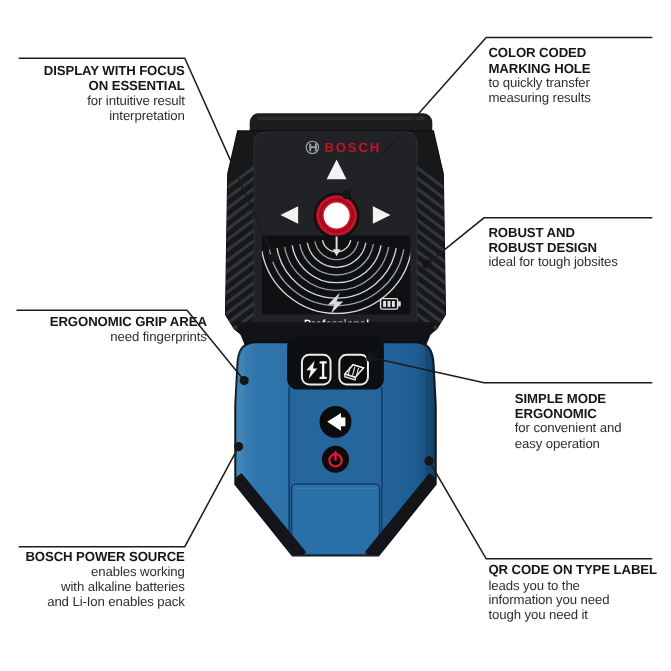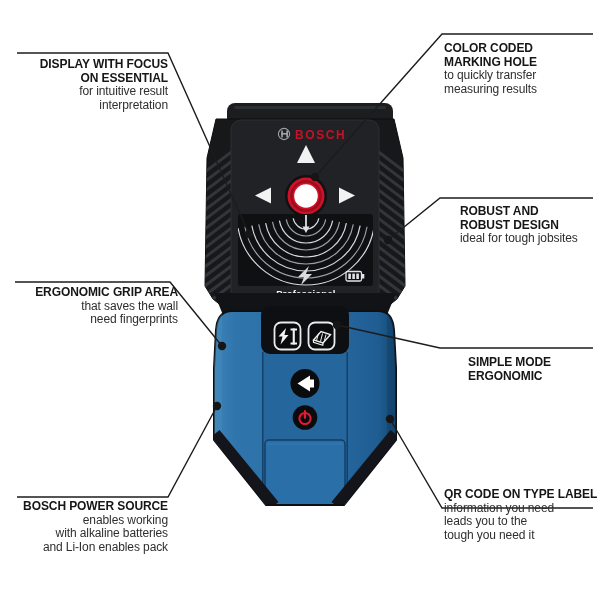--- a/index.html
+++ b/index.html
@@ -232,62 +232,65 @@
     <div>
       <div>DISPLAY WITH FOCUS</div>
       <div>ON ESSENTIAL</div>
     </div>
     <div class="desc">
       <div>for intuitive result</div>
       <div>interpretation</div>
     </div>
   </div>
 
-  <div class="co align-l" style="left:460px;top:205px">
+  <div class="co align-l" style="left:444px;top:205px">
     <div>
       <div>ROBUST AND</div>
       <div>ROBUST DESIGN</div>
     </div>
     <div class="desc">
       <div>ideal for tough jobsites</div>
     </div>
   </div>
 
-  <div class="co align-r" style="right:432px;top:286px">
+  <div class="co align-r" style="right:422px;top:286px">
     <div>
       <div>ERGONOMIC GRIP AREA</div>
     </div>
     <div class="desc">
-      <div>that saves the wall</div>
       <div>need fingerprints</div>
     </div>
   </div>
 
   <div class="co align-l" style="left:468px;top:356px">
     <div>
       <div>SIMPLE MODE</div>
       <div>ERGONOMIC</div>
+    </div>
+    <div class="desc">
+      <div>for convenient and</div>
+      <div>easy operation</div>
     </div>
   </div>
 
   <div class="co align-r" style="right:442px;top:500px">
     <div>
       <div>BOSCH POWER SOURCE</div>
     </div>
     <div class="desc">
       <div>enables working</div>
       <div>with alkaline batteries</div>
       <div>and Li-Ion enables pack</div>
     </div>
   </div>
 
-  <div class="co align-l" style="left:444px;top:488px">
+  <div class="co align-l" style="left:444px;top:512px">
     <div>
       <div>QR CODE ON TYPE LABEL</div>
     </div>
     <div class="desc">
+      <div>leads you to the</div>
       <div>information you need</div>
-      <div>leads you to the</div>
       <div>tough you need it</div>
     </div>
   </div>
 
 </div>
 
 </body></html>

